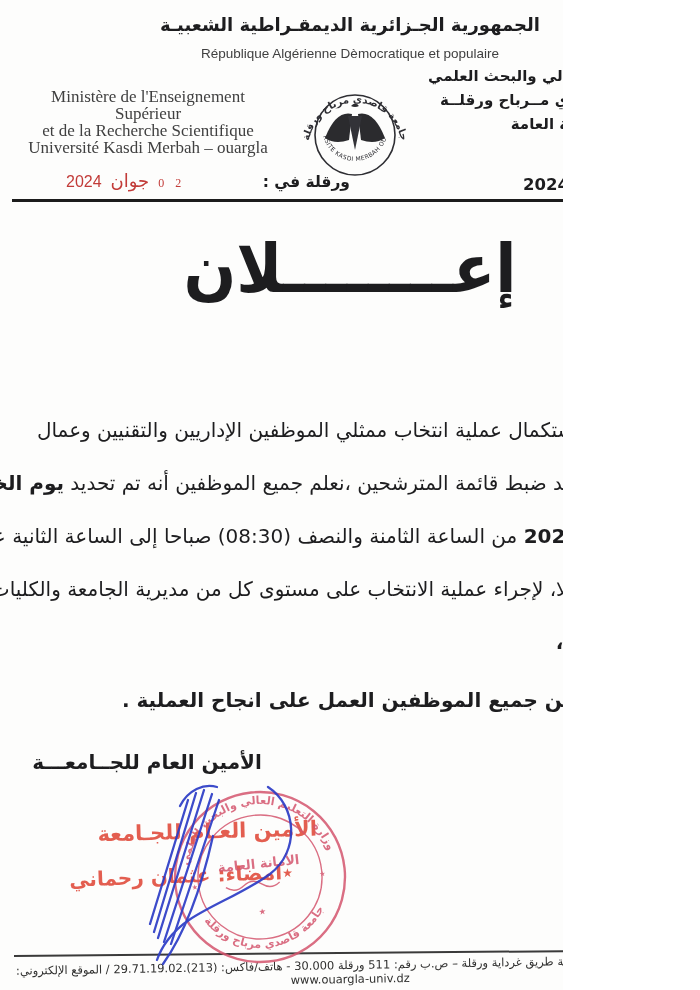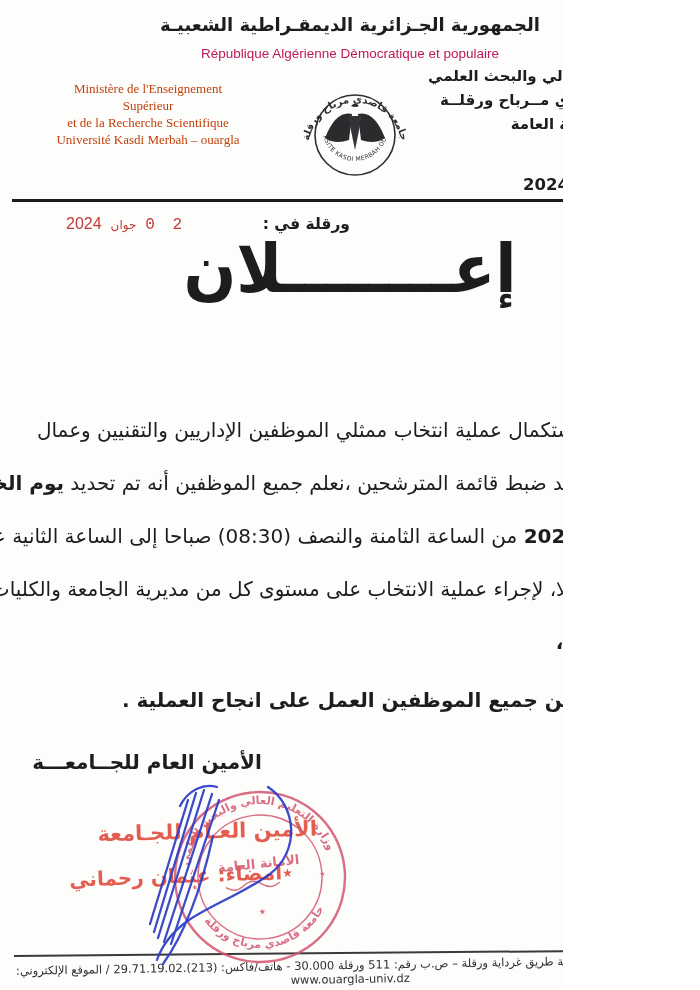--- a/index.html
+++ b/index.html
@@ -7,46 +7,46 @@
   .page {
     position:relative; width:563px; height:990px;
     background:#fdfdfc; overflow:hidden;
     font-family:"DejaVu Sans", sans-serif; color:#1d1d1f;
   }
   .abs { position:absolute; }
   .ar { direction:rtl; font-family:"DejaVu Sans", sans-serif; }
   .ctr { text-align:center; }
 
   .republic-ar { top:14px; left:0; width:700px; font-size:18px; font-weight:bold; letter-spacing:.5px; }
-  .republic-fr { top:46px; left:0; width:700px; font-size:13.5px; font-family:"Liberation Sans", sans-serif; color:#be185d; }
+  .republic-fr { top:46px; left:0; width:700px; font-size:13.5px; font-family:"Liberation Sans", sans-serif; color:#404040; }
 
   .ministry-fr {
-    top:80px; left:12px; width:272px; text-align:center;
-    font-family:"Liberation Serif", serif; font-size:13px; line-height:17px; color:#c2410c;
+    top:88px; left:12px; width:272px; text-align:center;
+    font-family:"Liberation Serif", serif; font-size:17px; line-height:17px; color:#404040;
   }
   .ministry-ar {
     top:64px; left:424px; width:268px; text-align:center;
     font-size:15px; font-weight:bold; line-height:24px;
   }
 
   .logo-svg { top:84px; left:303px; }
 
   .ref-row { top:166px; left:440px; width:252px; display:flex; flex-direction:row; align-items:baseline; justify-content:flex-start; gap:10px; }
   .ref-label { font-size:13px; font-weight:bold; }
   .ref-num {
     font-size:26px; color:#2c3cc6; transform:rotate(-5deg) skewX(-10deg);
     display:inline-block; font-style:italic; letter-spacing:2px;
   }
   .ref-year { font-size:16.5px; font-weight:bold; direction:ltr; }
 
   .date-row { top:170px; left:38px; width:312px; display:flex; justify-content:space-between; align-items:baseline; }
   .date-label { font-size:15.5px; font-weight:bold; }
   .date-stamp { display:flex; direction:rtl; gap:9px; align-items:baseline; color:#c23b38; }
-  .date-d { font-size:16px; letter-spacing:4px; font-family:Liberation Mono, monospace; }
-  .date-m { font-size:12px;margin-top:48px; }
+  .date-d { font-size:12px; letter-spacing:4px; font-family:Liberation Serif, serif; }
+  .date-m { font-size:18px; }
   .date-y { font-size:16px; font-family:"Liberation Sans", sans-serif;margin-left:28px; }
 
   .rule { top:199px; left:12px; width:680px; height:3px; background:#1c1c1c; }
 
   .big-title {
     top:232px; left:0; width:700px; text-align:center;
     font-size:62px; font-weight:bold; letter-spacing:1px;
     transform:scaleY(1.08);
   }
 

